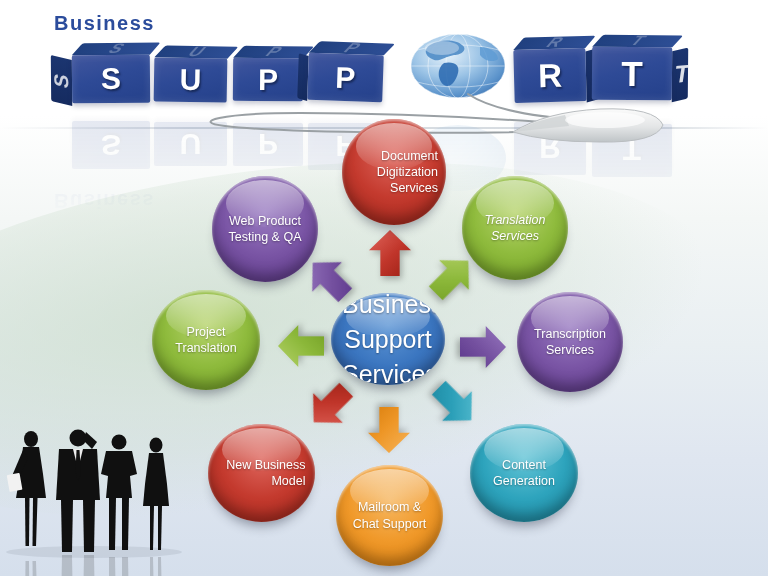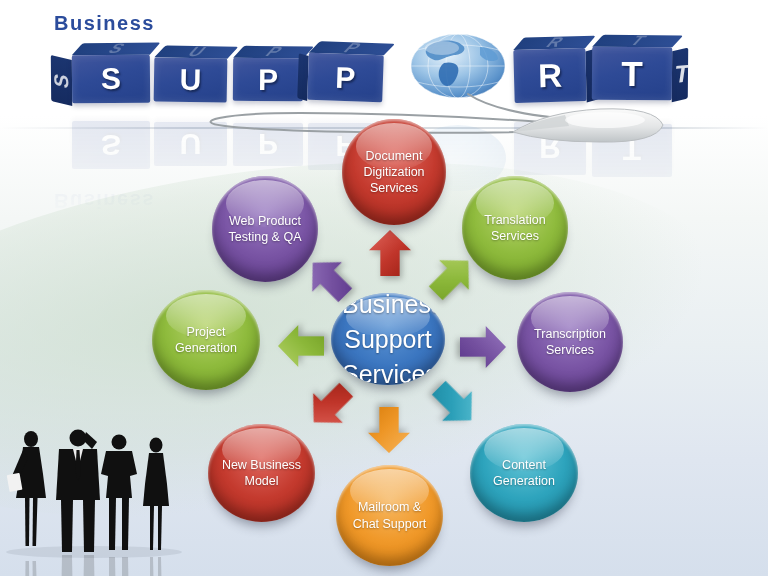--- a/index.html
+++ b/index.html
@@ -43,21 +43,21 @@
 
   
   .node{position:absolute;border-radius:50%;overflow:hidden;display:flex;align-items:center;justify-content:center;
     text-align:center;color:#fff;
     box-shadow:inset 0 2px 3px rgba(255,255,255,.55), inset 0 -8px 12px rgba(0,0,0,.26), 0 9px 11px -5px rgba(40,45,65,.42);}
   .node::after{content:"";position:absolute;left:13%;right:13%;top:4%;height:44%;border-radius:50%;
     background:linear-gradient(rgba(255,255,255,.55),rgba(255,255,255,.04));}
   .node-label{position:relative;z-index:2;display:block;width:88px;font-size:12.5px;line-height:1.3;
     text-shadow:0 1px 2px rgba(0,0,0,.35);}
   .center-label{width:92px;font-size:25px;line-height:1.4;}
-  .c-red{background:radial-gradient(circle at 50% 35%,#de665d 0%,#c43a2e 48%,#9a2217 100%);}
+  .c-red{background:radial-gradient(circle at 50% 35%,#de665d 0%,#c43a2e 48%,#9a2217 100%);text-align:right;}
   .c-green{background:radial-gradient(circle at 50% 35%,#b7d46e 0%,#8fbb3d 48%,#6c9a20 100%);}
   .c-purple{background:radial-gradient(circle at 50% 35%,#9a7cc2 0%,#7a55a5 48%,#553180 100%);}
   .c-teal{background:radial-gradient(circle at 50% 35%,#63c4d6 0%,#2ea4bd 48%,#177f97 100%);}
   .c-orange{background:radial-gradient(circle at 50% 35%,#f6b761 0%,#f0992a 48%,#d3790a 100%);align-items:center;}
   .c-blue{background:radial-gradient(circle at 50% 35%,#5e96d5 0%,#3b76c0 50%,#29589f 100%);}
 
   .arrow-wrap{position:absolute;width:42px;height:46px;filter:drop-shadow(2px 3px 3px rgba(0,0,0,.28));}
   .arrow{position:absolute;inset:0;clip-path:polygon(50% 0%,100% 44%,73% 44%,73% 100%,27% 100%,27% 44%,0% 44%);}
   .a-red{background:linear-gradient(135deg,#e0665c 0%,#c0352a 55%,#9c2015 100%);}
   .a-green{background:linear-gradient(135deg,#b4d269 0%,#8cb83a 55%,#739f24 100%);}
@@ -264,37 +264,37 @@
   <div class="arrow-wrap" style="left:368px;top:407px;transform:rotate(180deg);">
       <div class="arrow a-orange"></div>
     </div>
   <div class="arrow-wrap" style="left:434px;top:381px;transform:rotate(135deg);">
       <div class="arrow a-teal"></div>
     </div>
 
   <div class="node c-red" style="left:342px;top:119px;width:104px;height:106px;">
     <span class="node-label">Document Digitization Services</span>
   </div>
-  <div class="node c-green" style="left:462px;top:176px;width:106px;height:104px;">
+  <div class="node c-green" style="left:462px;top:176px;width:106px;height:104px;font-style:italic;">
     <span class="node-label">Translation Services</span>
   </div>
   <div class="node c-purple" style="left:517px;top:292px;width:106px;height:100px;justify-content:center;">
     <span class="node-label">Transcription Services</span>
   </div>
   <div class="node c-teal" style="left:470px;top:424px;width:108px;height:98px;">
     <span class="node-label">Content Generation</span>
   </div>
   <div class="node c-orange" style="left:336px;top:465px;width:107px;height:101px;">
     <span class="node-label">Mailroom &amp; Chat Support</span>
   </div>
   <div class="node c-red" style="left:208px;top:424px;width:107px;height:98px;">
     <span class="node-label">New Business Model</span>
   </div>
   <div class="node c-green" style="left:152px;top:290px;width:108px;height:100px;">
-    <span class="node-label">Project Generation</span>
+    <span class="node-label">Project Translation</span>
   </div>
   <div class="node c-purple" style="left:212px;top:176px;width:106px;height:106px;">
     <span class="node-label">Web Product Testing &amp; QA</span>
   </div>
 
   <div class="node c-blue" style="left:331px;top:293px;width:114px;height:92px;">
     <span class="node-label center-label">Business Support Services</span>
   </div>
 </div>
 

